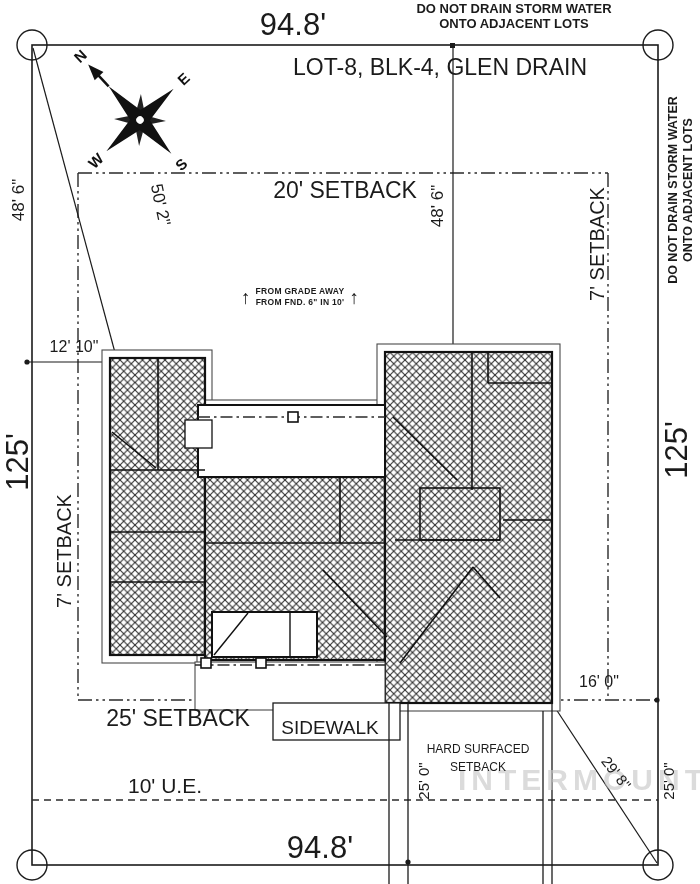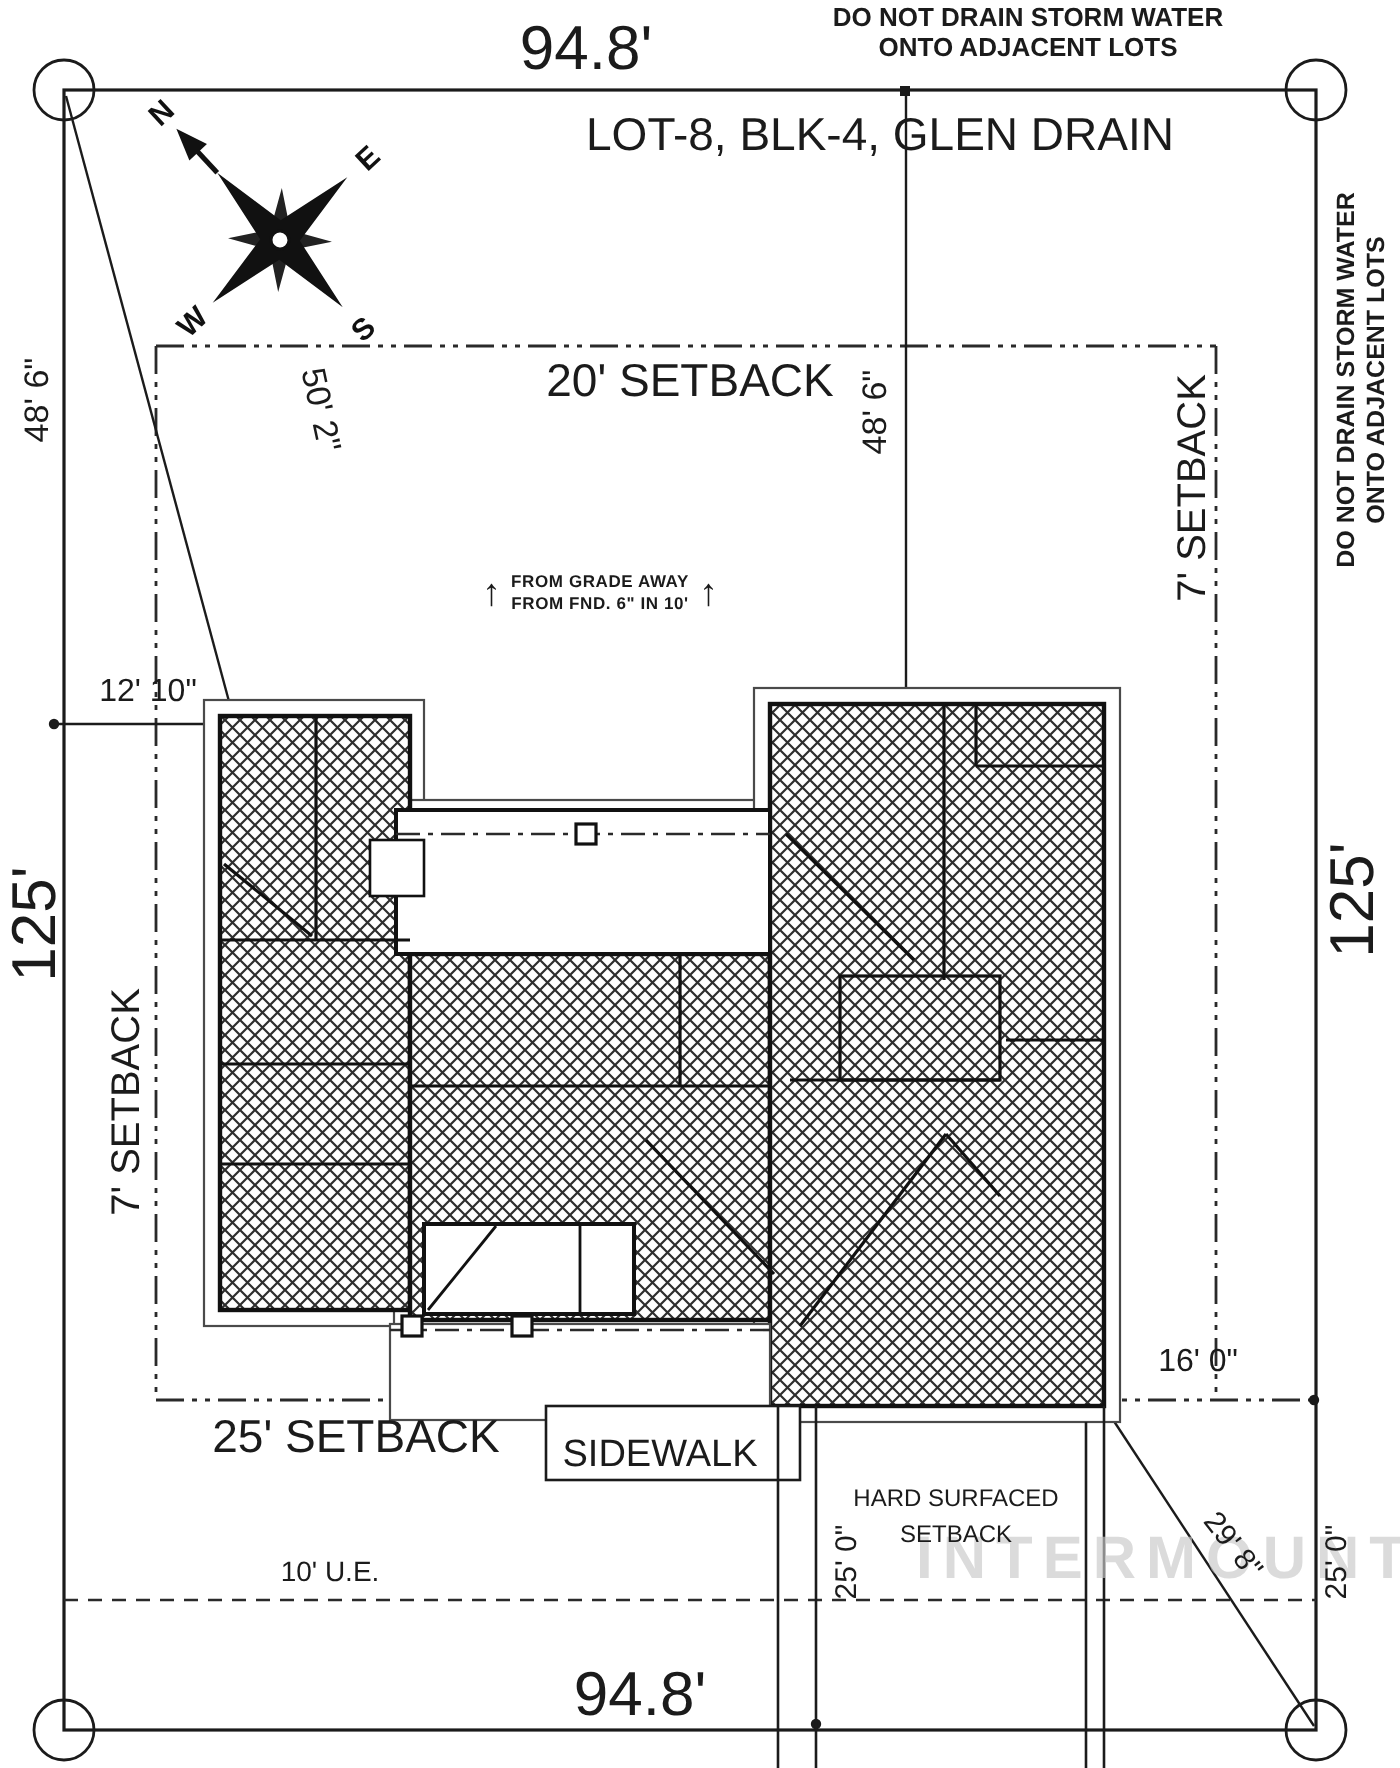--- a/index.html
+++ b/index.html
@@ -26,21 +26,21 @@
   .slope{left:300px;top:297px;font-size:8.5px;font-weight:bold;display:flex;align-items:center;gap:5px;}
   .slope .txt{line-height:1.35;letter-spacing:.3px;}
   .slope .ar{font-size:19px;font-weight:bold;line-height:1;}
   .setback-rear{left:178px;top:688px;font-size:23px;margin-top:30px;}
   .sidewalk{left:330px;top:728px;font-size:19px;}
   .driveway{left:478px;top:758px;font-size:12px;font-weight:normal;line-height:1.5;}
   .d16  {left:599px;top:682px;font-size:16px;}
   .d298 {left:616px;top:773px;font-size:15px;transform:translate(-50%,-50%) rotate(52deg);}
   .d25a {left:424px;top:781px;font-size:15px;transform:translate(-50%,-50%) rotate(-90deg);}
   .d25b {left:669px;top:781px;font-size:15px;transform:translate(-50%,-50%) rotate(-90deg);}
-  .ue   {left:165px;top:786px;font-size:14px;}
+  .ue   {left:165px;top:786px;font-size:21px;}
   .dim-bottom{left:320px;top:848px;font-size:31px;}
   .watermark{position:absolute;left:458px;top:763px;font-size:30px;font-weight:bold;
              color:#c9c9c9;opacity:.65;letter-spacing:5px;transform:none;}
 </style>
 </head>
 <body>
 
 <div id="plan">
 
   <svg width="700" height="884" viewBox="0 0 700 884">

